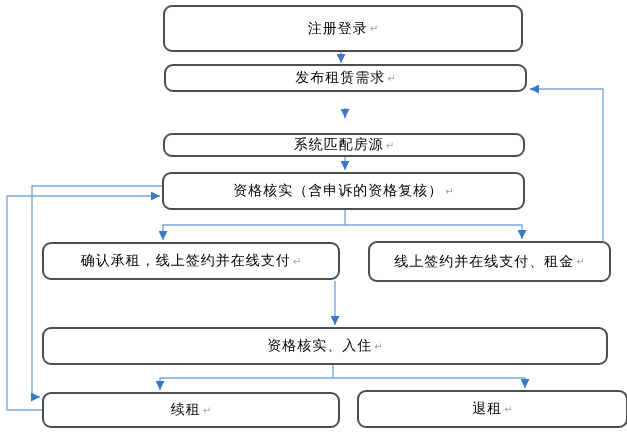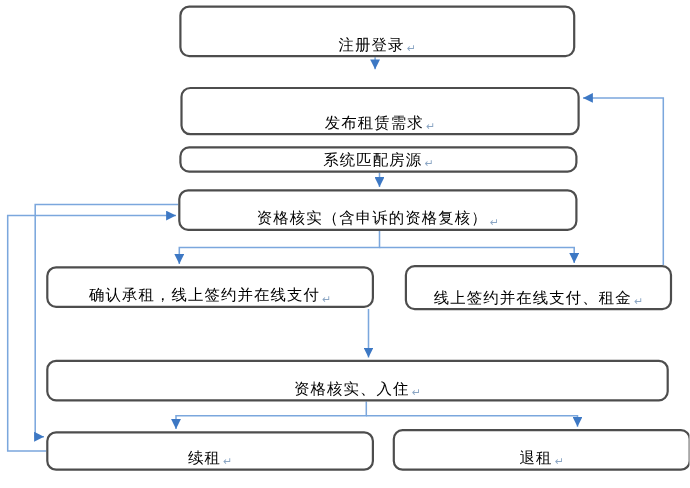--- a/index.html
+++ b/index.html
@@ -31,21 +31,21 @@
     fill:var(--connector-arrow);
     stroke:none;
   }
   .box{
     position:absolute;
     box-sizing:border-box;
     background:var(--background);
     border:2px solid var(--box-border);
     border-radius:9px;
     display:flex;
-    align-items:flex-end;
+    align-items:center;
     justify-content:center;
     font-size:14px;
     color:var(--box-text);
     white-space:nowrap;
     letter-spacing:1px;
   }
   .pmark{
     font-size:10px;
     color:var(--return-mark-color);
     margin-left:2px;
@@ -74,21 +74,21 @@
     <path class="flowline" d="M603 241 L603 89 L530 89" marker-end="url(#arw)"></path>
     <path class="flowline" d="M42 410 L7 410 L7 196 L160 196" marker-end="url(#arw)"></path>
     <path class="flowline" d="M162 186 L32 186 L32 397 L40 397" marker-end="url(#arw)"></path>
   </svg>
 
   <div class="box" style="left:163px;top:5px;width:360px;height:47px">
     <span>注册登录</span>
       <span class="pmark">↵</span>
   </div>
 
-  <div class="box" style="left:164px;top:79px;width:363px;height:44px">
+  <div class="box" style="left:164px;top:64px;width:363px;height:28px">
     <span>发布租赁需求</span>
       <span class="pmark">↵</span>
   </div>
 
   <div class="box" style="left:163px;top:133px;width:362px;height:24px">
     <span>系统匹配房源</span>
       <span class="pmark">↵</span>
   </div>
 
   <div class="box" style="left:162px;top:172px;width:363px;height:38px">

